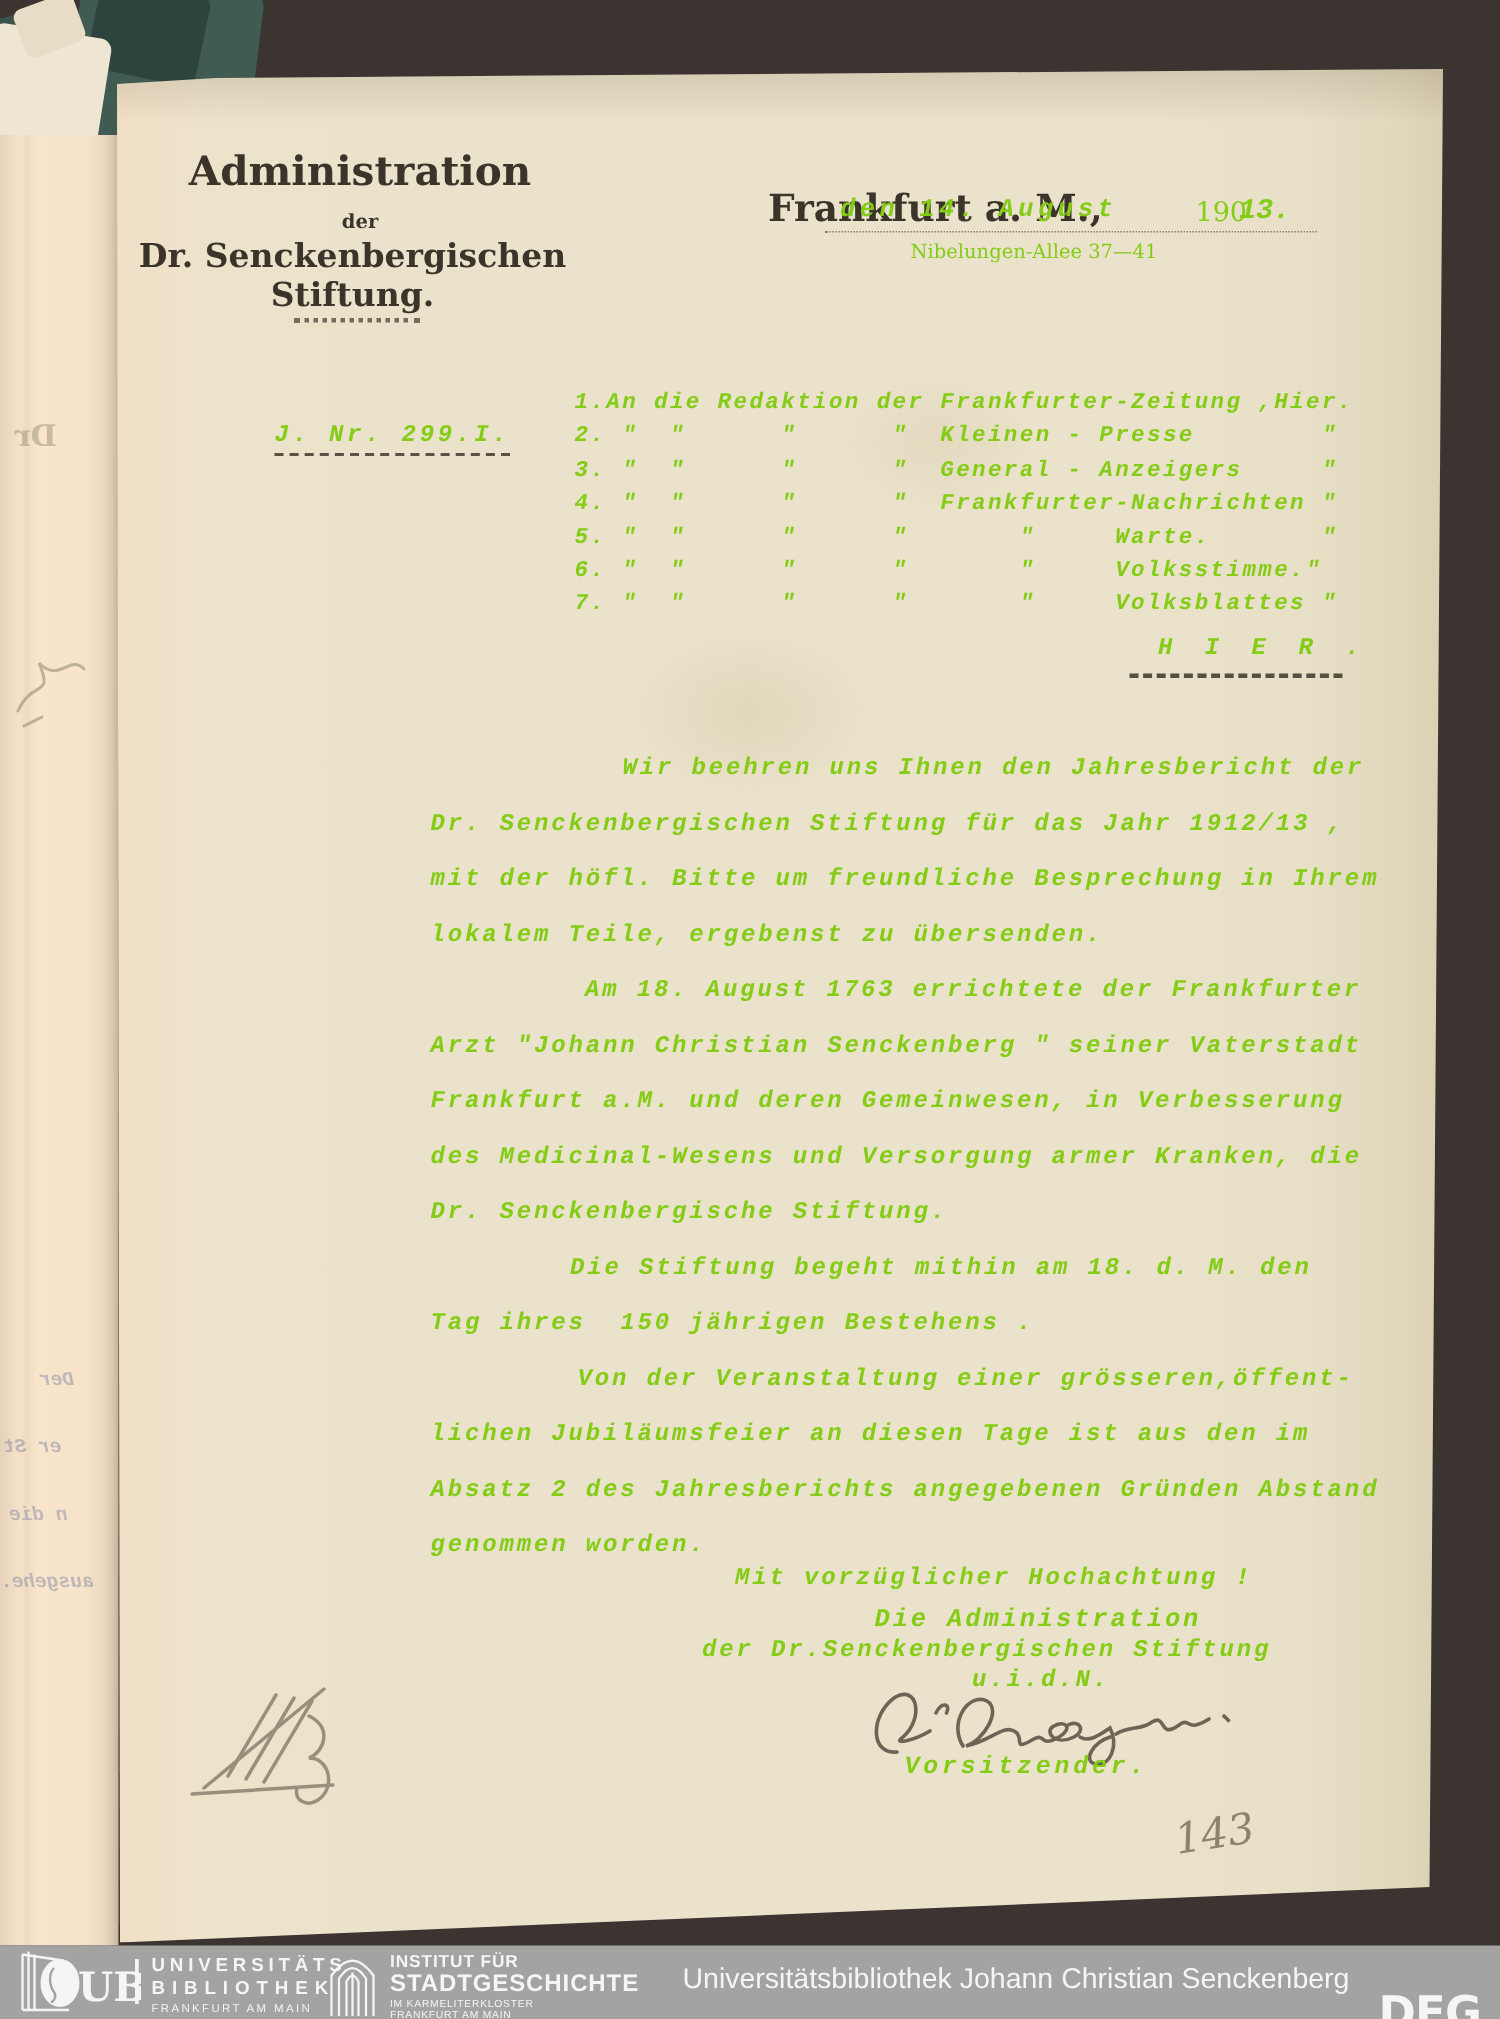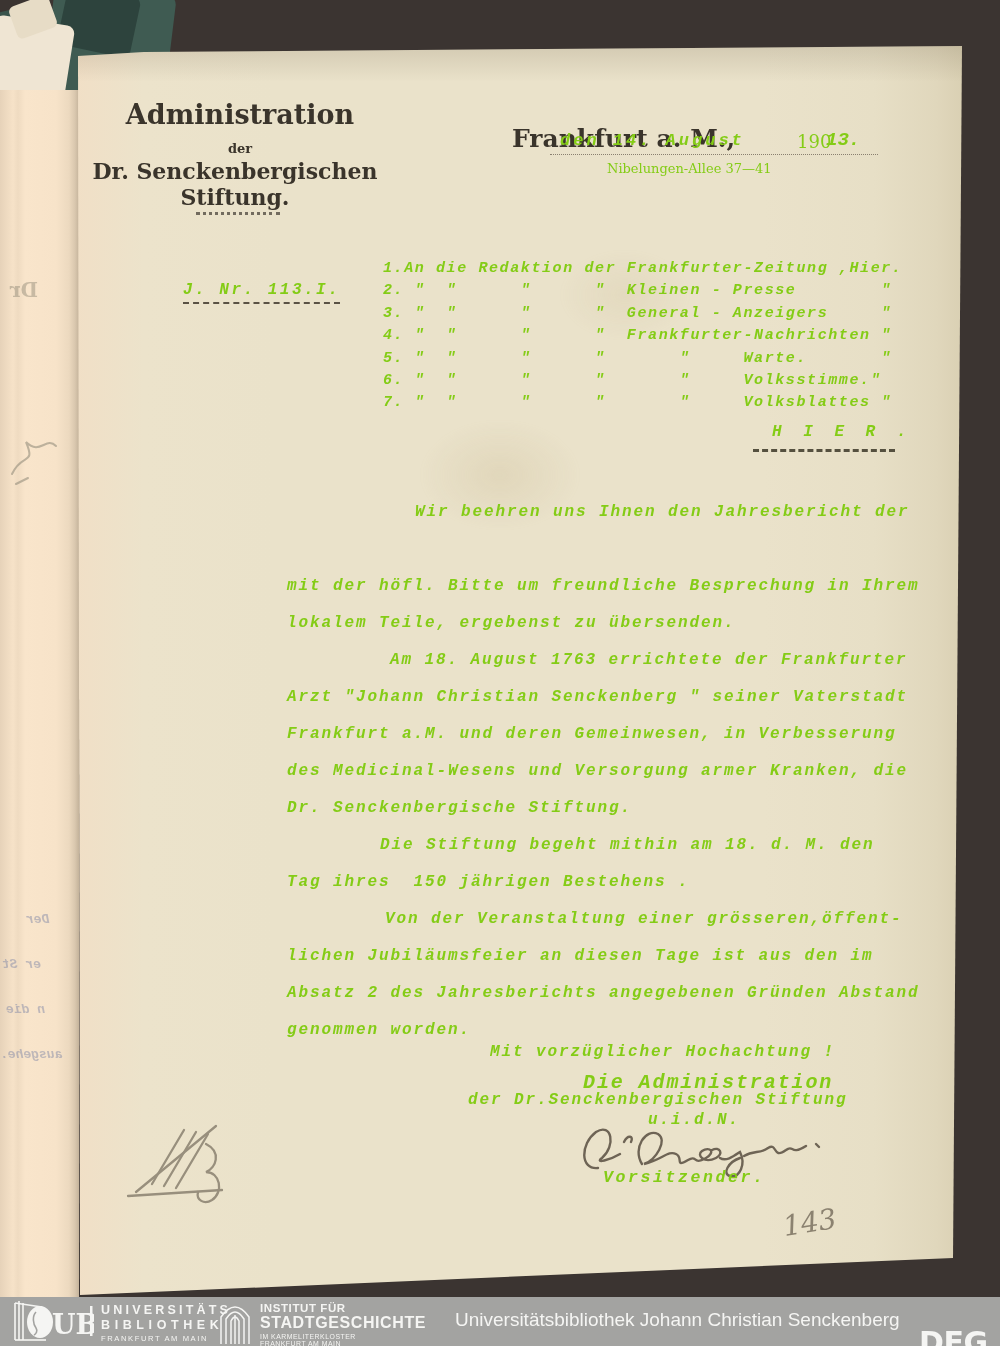--- a/index.html
+++ b/index.html
@@ -66,55 +66,56 @@
   <div class="abs fr center" style="left:80px;top:158px;width:310px;font-size:22px;">Dr. Senckenbergischen Stiftung.</div>
   <div class="abs" style="left:196px;top:212px;width:84px;height:0;border-top:3px dotted #4a443a;opacity:.75;"></div>
 
   <div class="abs fr" style="left:512px;top:124px;font-size:25px;font-weight:700;">Frankfurt a. M.,</div>
   <div class="abs" style="left:550px;top:154px;width:328px;height:0;border-top:1.5px dotted #8a8070;"></div>
   <div class="abs tw" style="left:560px;top:131px;font-size:17px;letter-spacing:3px;">den 14. August</div>
   <div class="abs serif" style="left:797px;top:131px;font-size:18px;">190</div>
   <div class="abs tw" style="left:826px;top:129px;font-size:19px;">13.</div>
   <div class="abs serif" style="left:607px;top:161px;font-size:13px;">Nibelungen-Allee 37—41</div>
 
-  <div class="abs tw" style="left:183px;top:281px;font-size:16px;letter-spacing:2.5px;border-bottom:2px dashed #5a5244;padding-bottom:3px;">J. Nr. 113.I.</div>
+  <div class="abs tw" style="left:183px;top:281px;font-size:16px;letter-spacing:2.5px;border-bottom:2px dashed #5a5244;padding-bottom:3px;">J. Nr. 299.I.</div>
 
   <div class="abs" style="left:383px;top:258px;">
     <div class="tw pre rec-line">1.An die Redaktion der Frankfurter-Zeitung ,Hier.</div>
     <div class="tw pre rec-line">2. "  "      "      "  Kleinen - Presse        "</div>
     <div class="tw pre rec-line">3. "  "      "      "  General - Anzeigers     "</div>
     <div class="tw pre rec-line">4. "  "      "      "  Frankfurter-Nachrichten "</div>
     <div class="tw pre rec-line">5. "  "      "      "       "     Warte.       "</div>
     <div class="tw pre rec-line">6. "  "      "      "       "     Volksstimme."</div>
     <div class="tw pre rec-line">7. "  "      "      "       "     Volksblattes "</div>
   </div>
 
   <div class="abs tw" style="left:772px;top:423px;font-size:16px;letter-spacing:6px;">H I E R .</div>
   <div class="abs" style="left:753px;top:449px;width:142px;height:0;border-top:3px dashed #55503f;"></div>
 
   <div class="abs tw pre body-line" style="left:415px;top:503px;">Wir beehren uns Ihnen den Jahresbericht der</div>
+  <div class="abs tw pre body-line" style="left:287px;top:540px;">Dr. Senckenbergischen Stiftung für das Jahr 1912/13 ,</div>
   <div class="abs tw pre body-line" style="left:287px;top:577px;">mit der höfl. Bitte um freundliche Besprechung in Ihrem</div>
   <div class="abs tw pre body-line" style="left:287px;top:614px;">lokalem Teile, ergebenst zu übersenden.</div>
 
   <div class="abs tw pre body-line" style="left:390px;top:651px;">Am 18. August 1763 errichtete der Frankfurter</div>
   <div class="abs tw pre body-line" style="left:287px;top:688px;">Arzt "Johann Christian Senckenberg " seiner Vaterstadt</div>
   <div class="abs tw pre body-line" style="left:287px;top:725px;">Frankfurt a.M. und deren Gemeinwesen, in Verbesserung</div>
   <div class="abs tw pre body-line" style="left:287px;top:762px;">des Medicinal-Wesens und Versorgung armer Kranken, die</div>
   <div class="abs tw pre body-line" style="left:287px;top:799px;">Dr. Senckenbergische Stiftung.</div>
 
   <div class="abs tw pre body-line" style="left:380px;top:836px;">Die Stiftung begeht mithin am 18. d. M. den</div>
   <div class="abs tw pre body-line" style="left:287px;top:873px;">Tag ihres  150 jährigen Bestehens .</div>
 
   <div class="abs tw pre body-line" style="left:287px;top:947px;">lichen Jubiläumsfeier an diesen Tage ist aus den im</div>
   <div class="abs tw pre body-line" style="left:385px;top:910px;">Von der Veranstaltung einer grösseren,öffent-</div>
   <div class="abs tw pre body-line" style="left:287px;top:984px;">Absatz 2 des Jahresberichts angegebenen Gründen Abstand</div>
   <div class="abs tw pre body-line" style="left:287px;top:1021px;">genommen worden.</div>
 
   <div class="abs tw" style="left:490px;top:1043px;font-size:16px;letter-spacing:1.9px;">Mit vorzüglicher Hochachtung !</div>
-  <div class="abs tw" style="left:583px;top:1071px;font-size:20px;letter-spacing:1.9px;">Die Administration</div>
+  <div class="abs tw" style="left:583px;top:1071px;font-size:17px;letter-spacing:1.9px;">Die Administration</div>
   <div class="abs tw" style="left:468px;top:1091px;font-size:16px;letter-spacing:1.9px;">der Dr.Senckenbergischen Stiftung</div>
   <div class="abs tw" style="left:648px;top:1111px;font-size:16px;letter-spacing:1.9px;">u.i.d.N.</div>
 
   <svg class="abs" role="img" style="left:568px;top:1118px;" width="260" height="64" viewBox="0 0 260 64" aria-label="Dr Roediger">
     <g fill="none" stroke="#6e6455" stroke-width="2.4" stroke-linecap="round">
       <path d="M30,50 C12,52 12,26 28,14 C44,4 48,28 34,40 C26,46 42,42 52,36"></path>
       <path d="M56,24 C60,16 66,18 63,24"></path>
       <path d="M74,46 C64,30 78,10 90,16 C100,22 88,42 76,46 C94,42 100,32 108,36 C116,40 106,50 120,42 C130,36 124,48 138,40 C148,34 142,28 134,33 C128,37 136,46 148,40 C156,36 152,28 144,32"></path>
       <path d="M152,40 C158,44 166,38 172,34 C178,46 172,60 162,58 C154,56 160,44 172,40"></path>
       <path d="M176,38 C186,32 192,36 200,30 C210,24 204,42 218,32 C226,26 222,38 238,28"></path>

